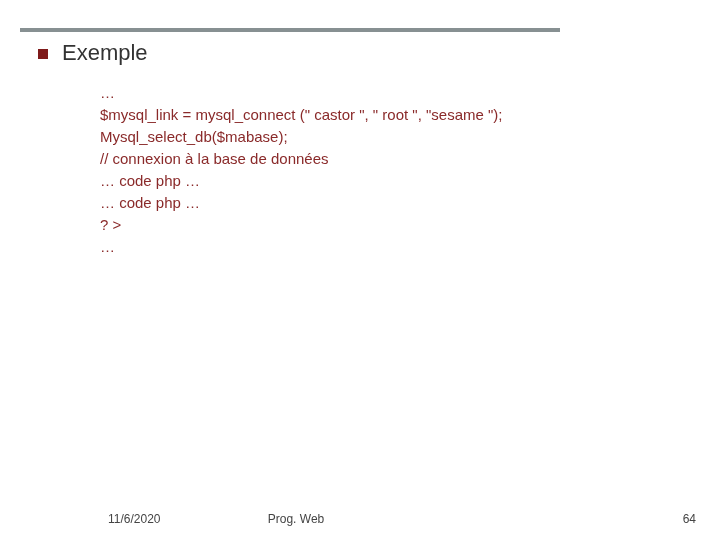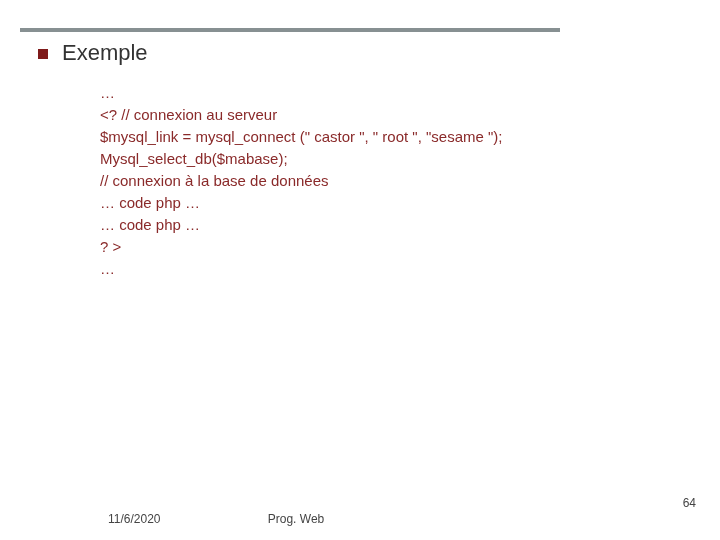--- a/index.html
+++ b/index.html
@@ -75,38 +75,37 @@
   .footer .center {
     position: absolute;
     left: 0;
     width: 592px;
     text-align: center;
     bottom: 0;
   }
   .footer .page {
     position: absolute;
     right: 24px;
-    bottom: 16px;
+    bottom: 0;
   }
 </style>
 </head>
 <body>
 
 <div class="slide">
 
   <div class="header-rule"></div>
 
   <div class="title-row">
     <div class="bullet"></div>
     <div class="title-text">Exemple</div>
   </div>
 
   <div class="code-block">
     <div class="code-line">…</div>
-    <div class="code-line">&lt;?  // connexion au serveur</div>
     <div class="code-line">$mysql_link = mysql_connect (" castor ", " root ", "sesame ");</div>
     <div class="code-line">Mysql_select_db($mabase);</div>
     <div class="code-line">// connexion à la base de données</div>
     <div class="code-line">… code php …</div>
     <div class="code-line">… code php …</div>
     <div class="code-line">? &gt;</div>
     <div class="code-line">…</div>
   </div>
 
   <div class="footer">

